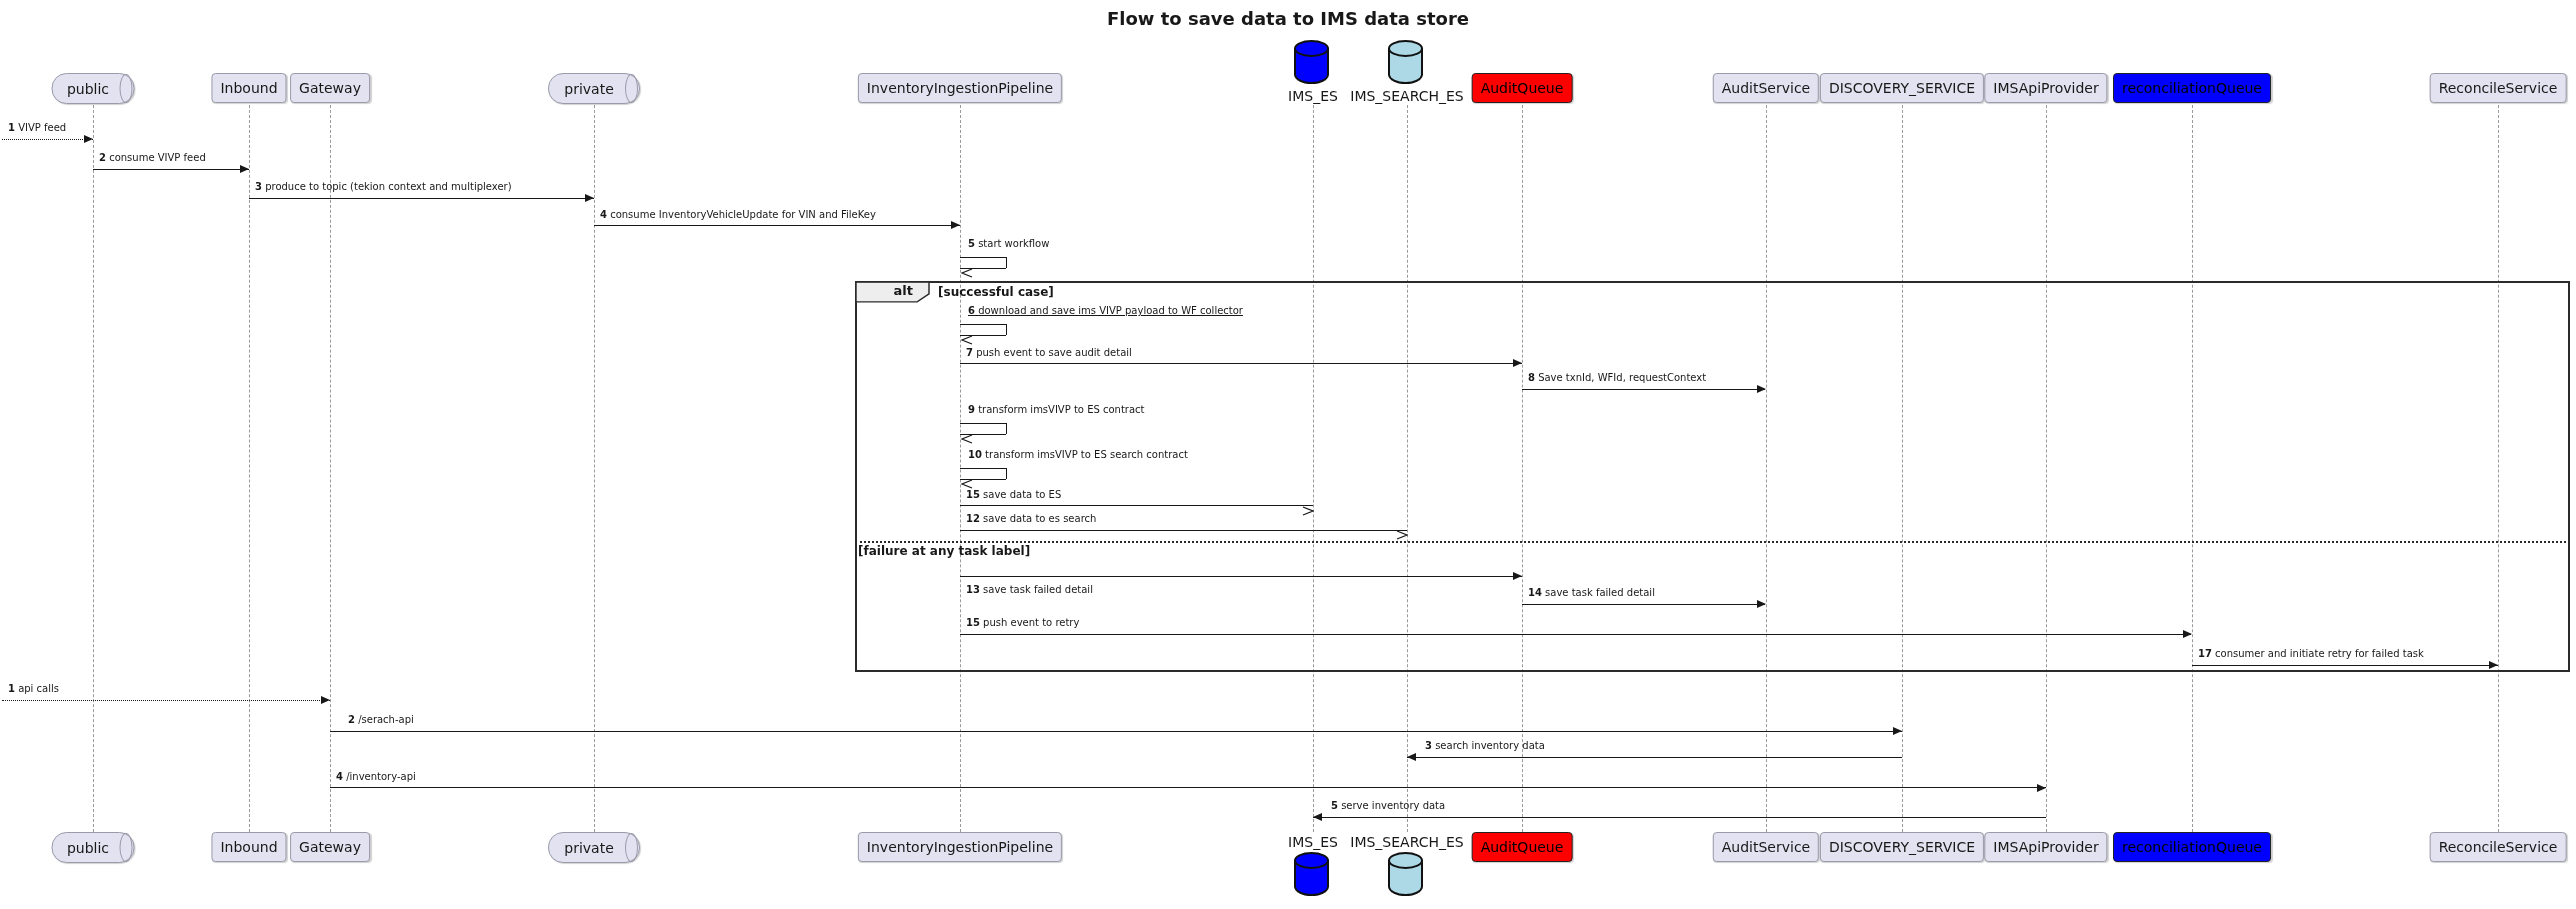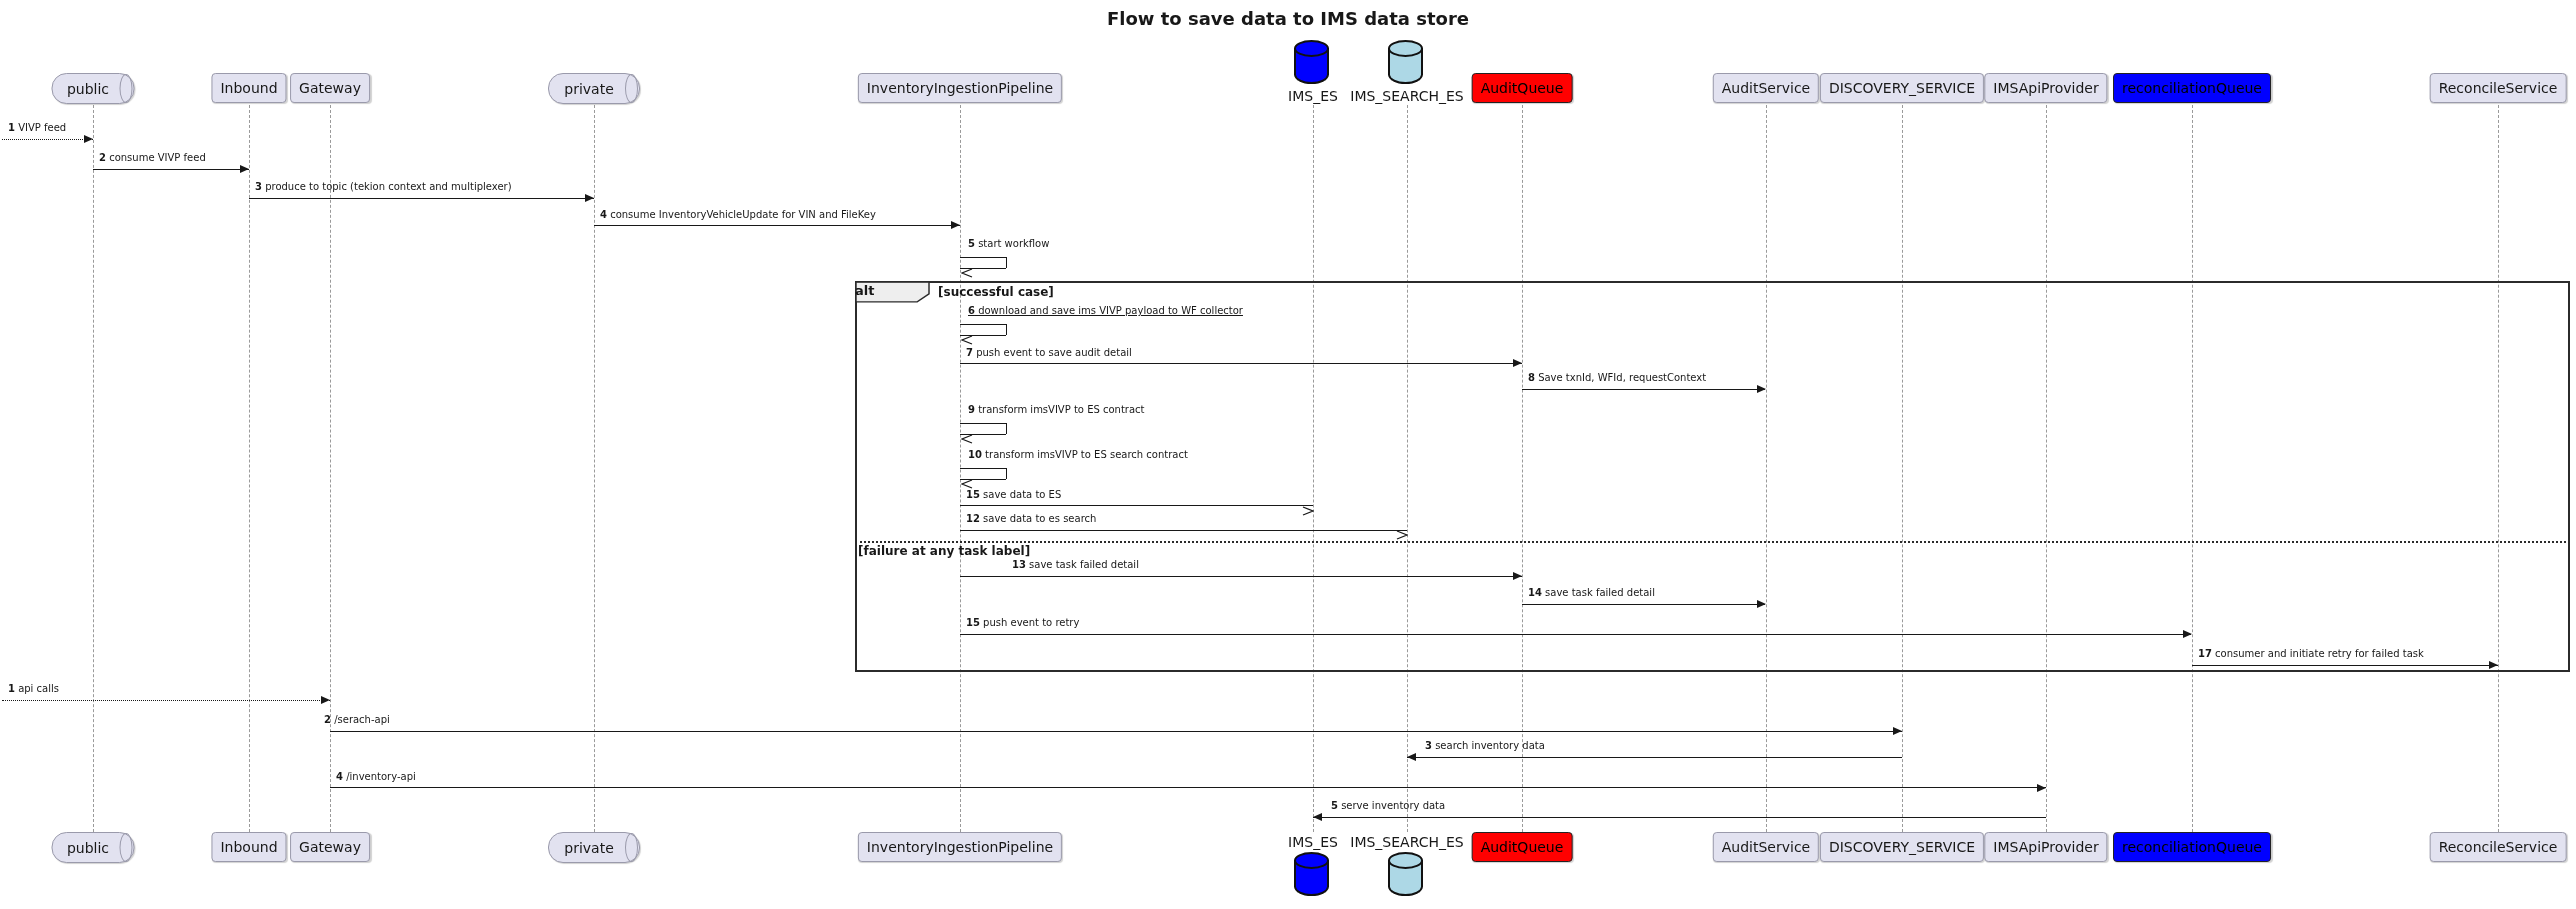--- a/index.html
+++ b/index.html
@@ -29,21 +29,21 @@
   .msg-line.dotted{border-top-style:dotted;}
   .msg-label{position:absolute;font-size:10px;white-space:nowrap;}
   .msg-label b{font-weight:bold;}
   .head{position:absolute;width:0;height:0;border-style:solid;}
   .head.fr{border-width:4px 0 4px 9px;border-color:transparent transparent transparent #181818;}
   .head.fl{border-width:4px 9px 4px 0;border-color:transparent #181818 transparent transparent;}
   .vseg{position:absolute;width:0;border-left:1px solid #181818;}
   .frame{position:absolute;border:2px solid #2b2b2b;box-sizing:border-box;}
   .frame-tab{position:absolute;}
   .frame-tab svg{display:block;}
-  .frame-tab .tab-text{position:absolute;top:2px;left:0;width:58px;text-align:left;
+  .frame-tab .tab-text{position:absolute;top:2px;left:0;width:58px;text-align:right;
         font-size:13px;font-weight:bold;}
   .frame-cond{position:absolute;font-size:12px;font-weight:bold;white-space:nowrap;}
   .divider{position:absolute;height:0;border-top:2px dotted #2b2b2b;}
   .openhead{position:absolute;}
 </style>
 </head>
 <body>
 
 <div id="stage">
   <div class="title">Flow to save data to IMS data store</div>
@@ -121,36 +121,36 @@
         <path d="M1 1 L11 5 L1 9" fill="none" stroke="#181818" stroke-width="1.3"></path>
       </svg></div>
     <div class="msg-label" style="left: 966px; top: 489px;"><b>15</b> save data to ES</div>
     <div class="msg-line" style="left: 960px; top: 530px; width: 447px;"></div>
     <div class="openhead" style="left: 1396px; top: 525px;"><svg width="12" height="10" xmlns="http://www.w3.org/2000/svg" viewBox="0 0 12 10">
         <path d="M1 1 L11 5 L1 9" fill="none" stroke="#181818" stroke-width="1.3"></path>
       </svg></div>
     <div class="msg-label" style="left: 966px; top: 513px;"><b>12</b> save data to es search</div>
     <div class="msg-line" style="left: 960px; top: 576px; width: 562px;"></div>
     <div class="head fr" style="left: 1513px; top: 572px;"></div>
-    <div class="msg-label" style="left: 966px; top: 559px; margin-left: 46px;"><b>13</b> save task failed detail</div>
+    <div class="msg-label" style="left: 966px; top: 584px;"><b>13</b> save task failed detail</div>
     <div class="msg-line" style="left: 1522px; top: 604px; width: 243px;"></div>
     <div class="head fr" style="left: 1757px; top: 600px;"></div>
     <div class="msg-label" style="left: 1528px; top: 587px;"><b>14</b> save task failed detail</div>
     <div class="msg-line" style="left: 960px; top: 634px; width: 1231px;"></div>
     <div class="head fr" style="left: 2183px; top: 630px;"></div>
     <div class="msg-label" style="left: 966px; top: 617px;"><b>15</b> push event to retry</div>
     <div class="msg-line" style="left: 2192px; top: 665px; width: 306px;"></div>
     <div class="head fr" style="left: 2489px; top: 661px;"></div>
     <div class="msg-label" style="left: 2198px; top: 648px;"><b>17</b> consumer and initiate retry for failed task</div>
     <div class="msg-line dotted" style="left: 2px; top: 700px; width: 328px;"></div>
     <div class="head fr" style="left: 321px; top: 696px;"></div>
     <div class="msg-label" style="left: 8px; top: 683px;"><b>1</b> api calls</div>
     <div class="msg-line" style="left: 330px; top: 731px; width: 1572px;"></div>
     <div class="head fr" style="left: 1893px; top: 727px;"></div>
-    <div class="msg-label" style="left: 324px; top: 714px; text-align: right;"><b>2</b> /serach-api</div>
+    <div class="msg-label" style="left: 348px; top: 714px; text-align: right;"><b>2</b> /serach-api</div>
     <div class="msg-line" style="left: 1407px; top: 757px; width: 495px;"></div>
     <div class="head fl" style="left: 1407px; top: 753px;"></div>
     <div class="msg-label" style="left: 1425px; top: 740px;"><b>3</b> search inventory data</div>
     <div class="msg-line" style="left: 330px; top: 787px; width: 1716px;"></div>
     <div class="head fr" style="left: 2037px; top: 784px;"></div>
     <div class="msg-label" style="left: 336px; top: 771px;"><b>4</b> /inventory-api</div>
     <div class="msg-line" style="left: 1313px; top: 817px; width: 733px;"></div>
     <div class="head fl" style="left: 1313px; top: 813px;"></div>
     <div class="msg-label" style="left: 1331px; top: 800px;"><b>5</b> serve inventory data</div>
     <div class="queue-wrap" style="left: 93px; top: 73px; width: 83px;">

